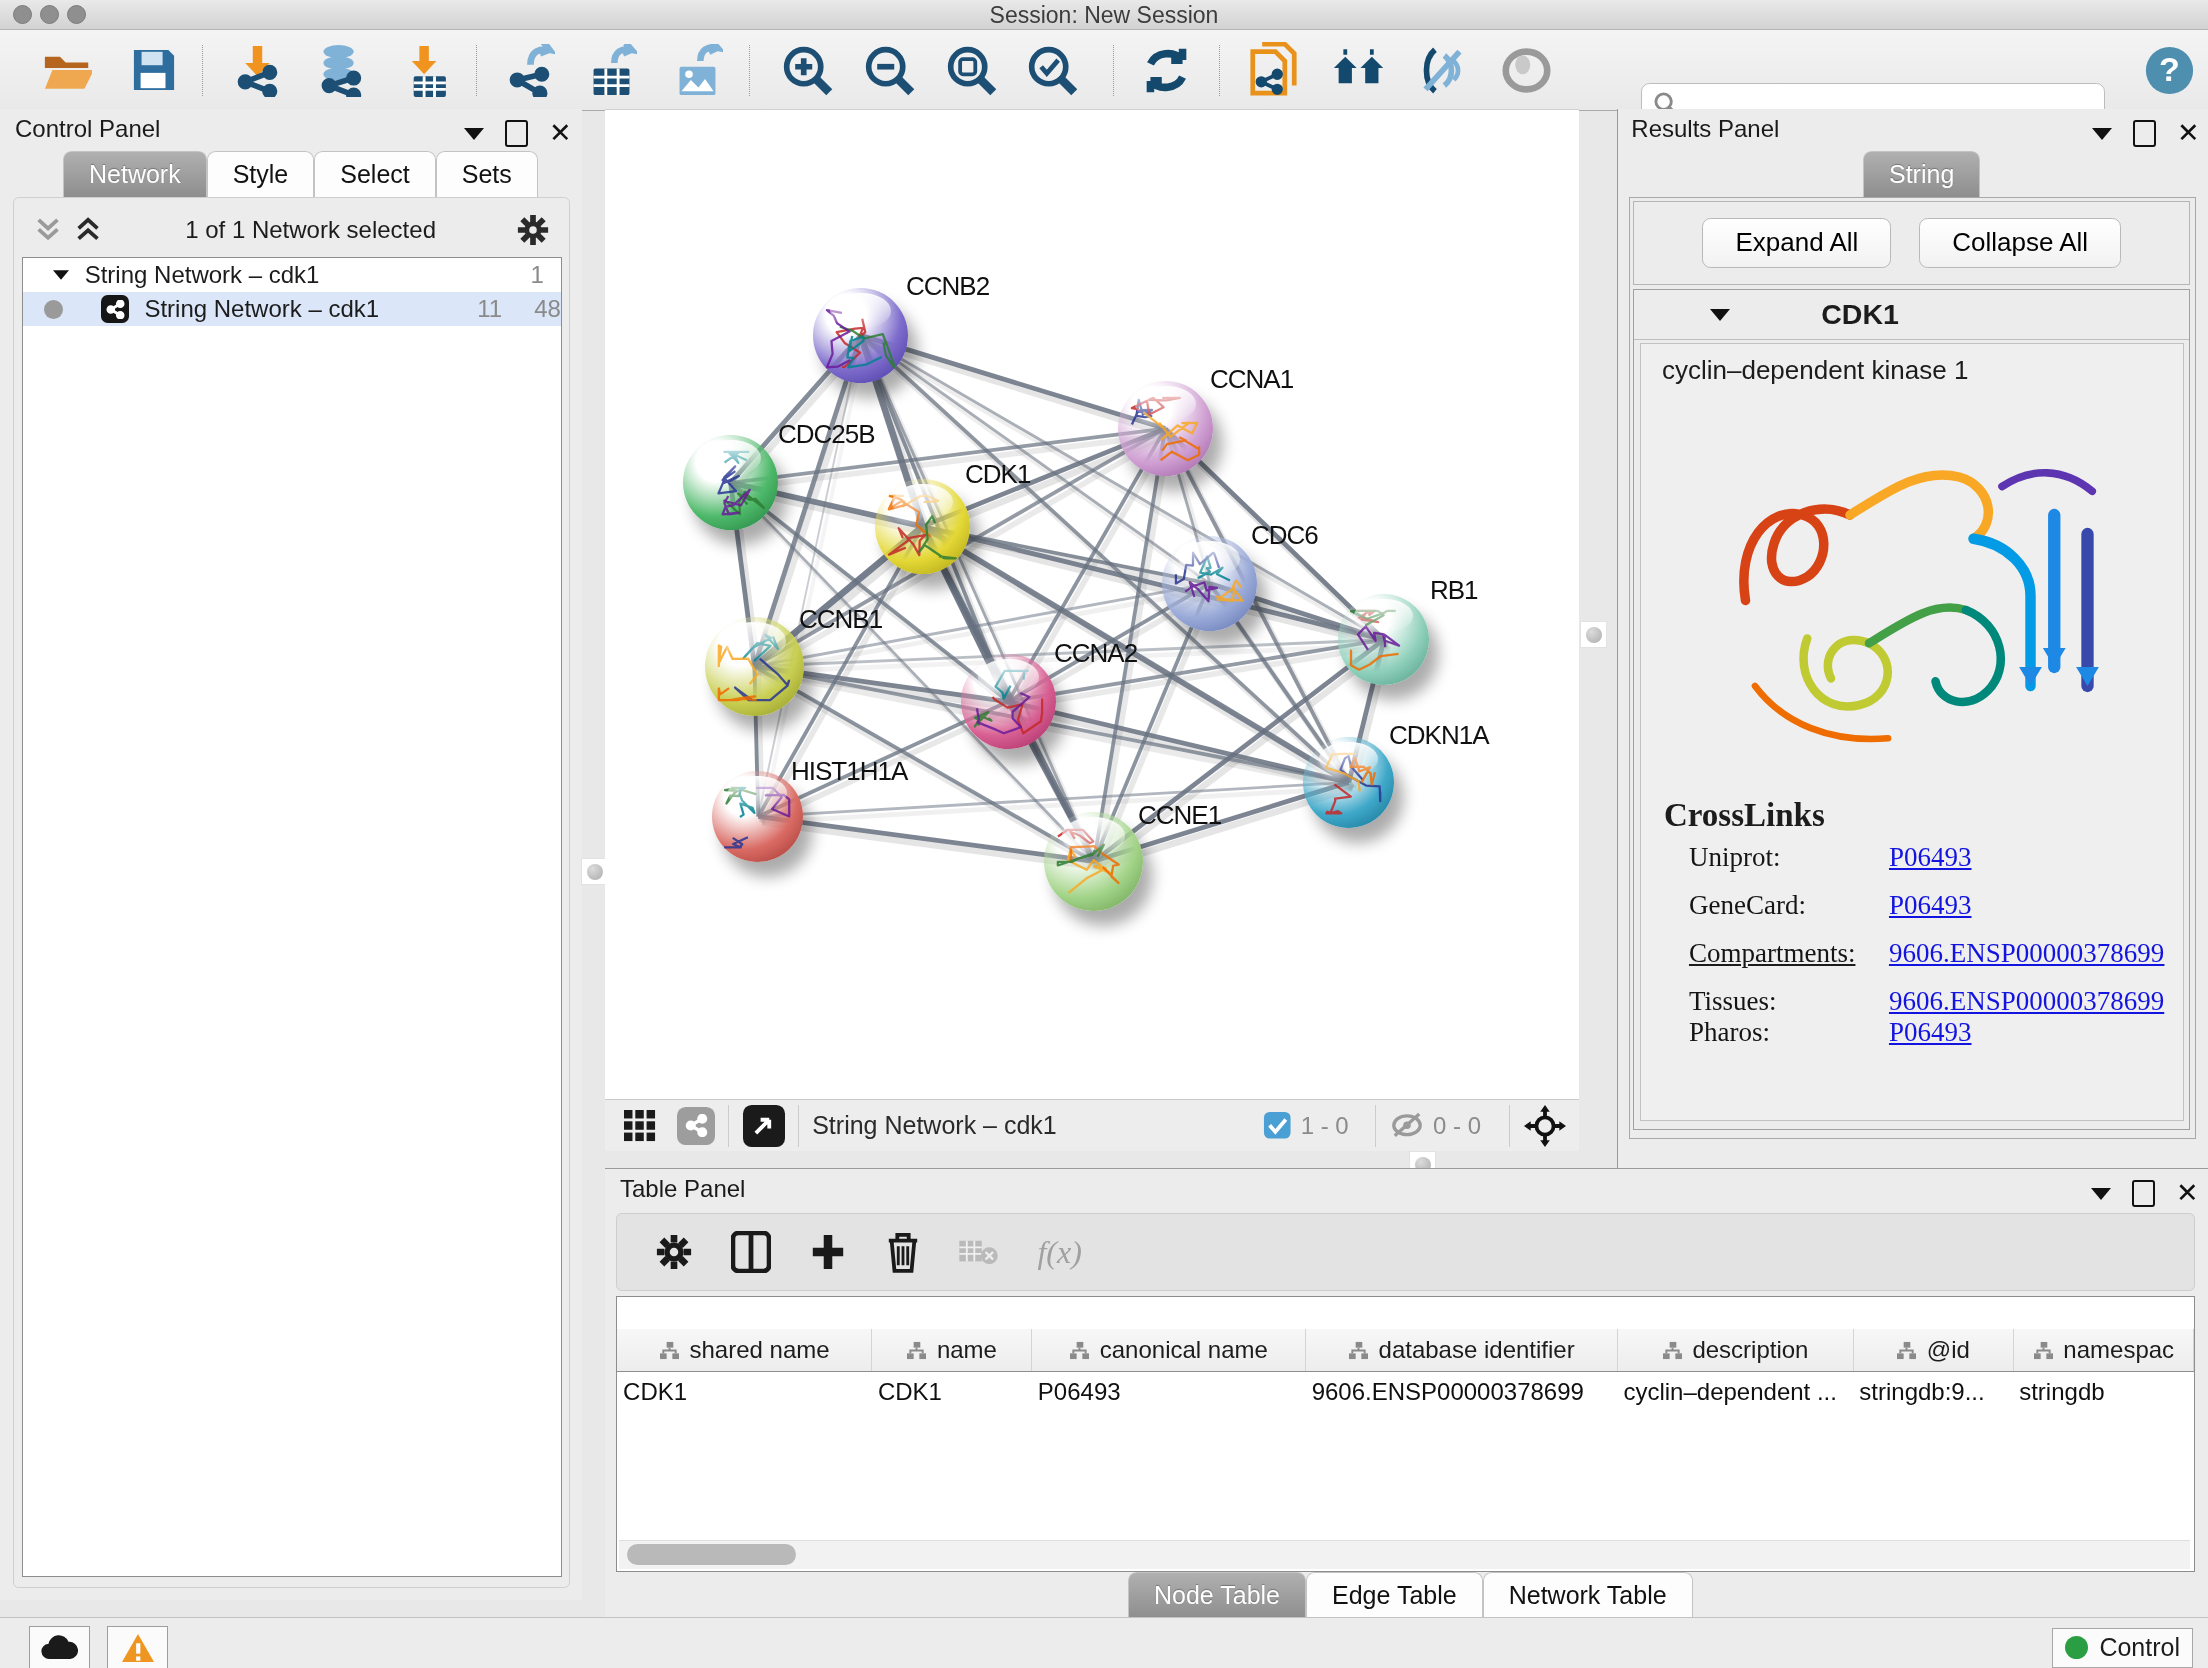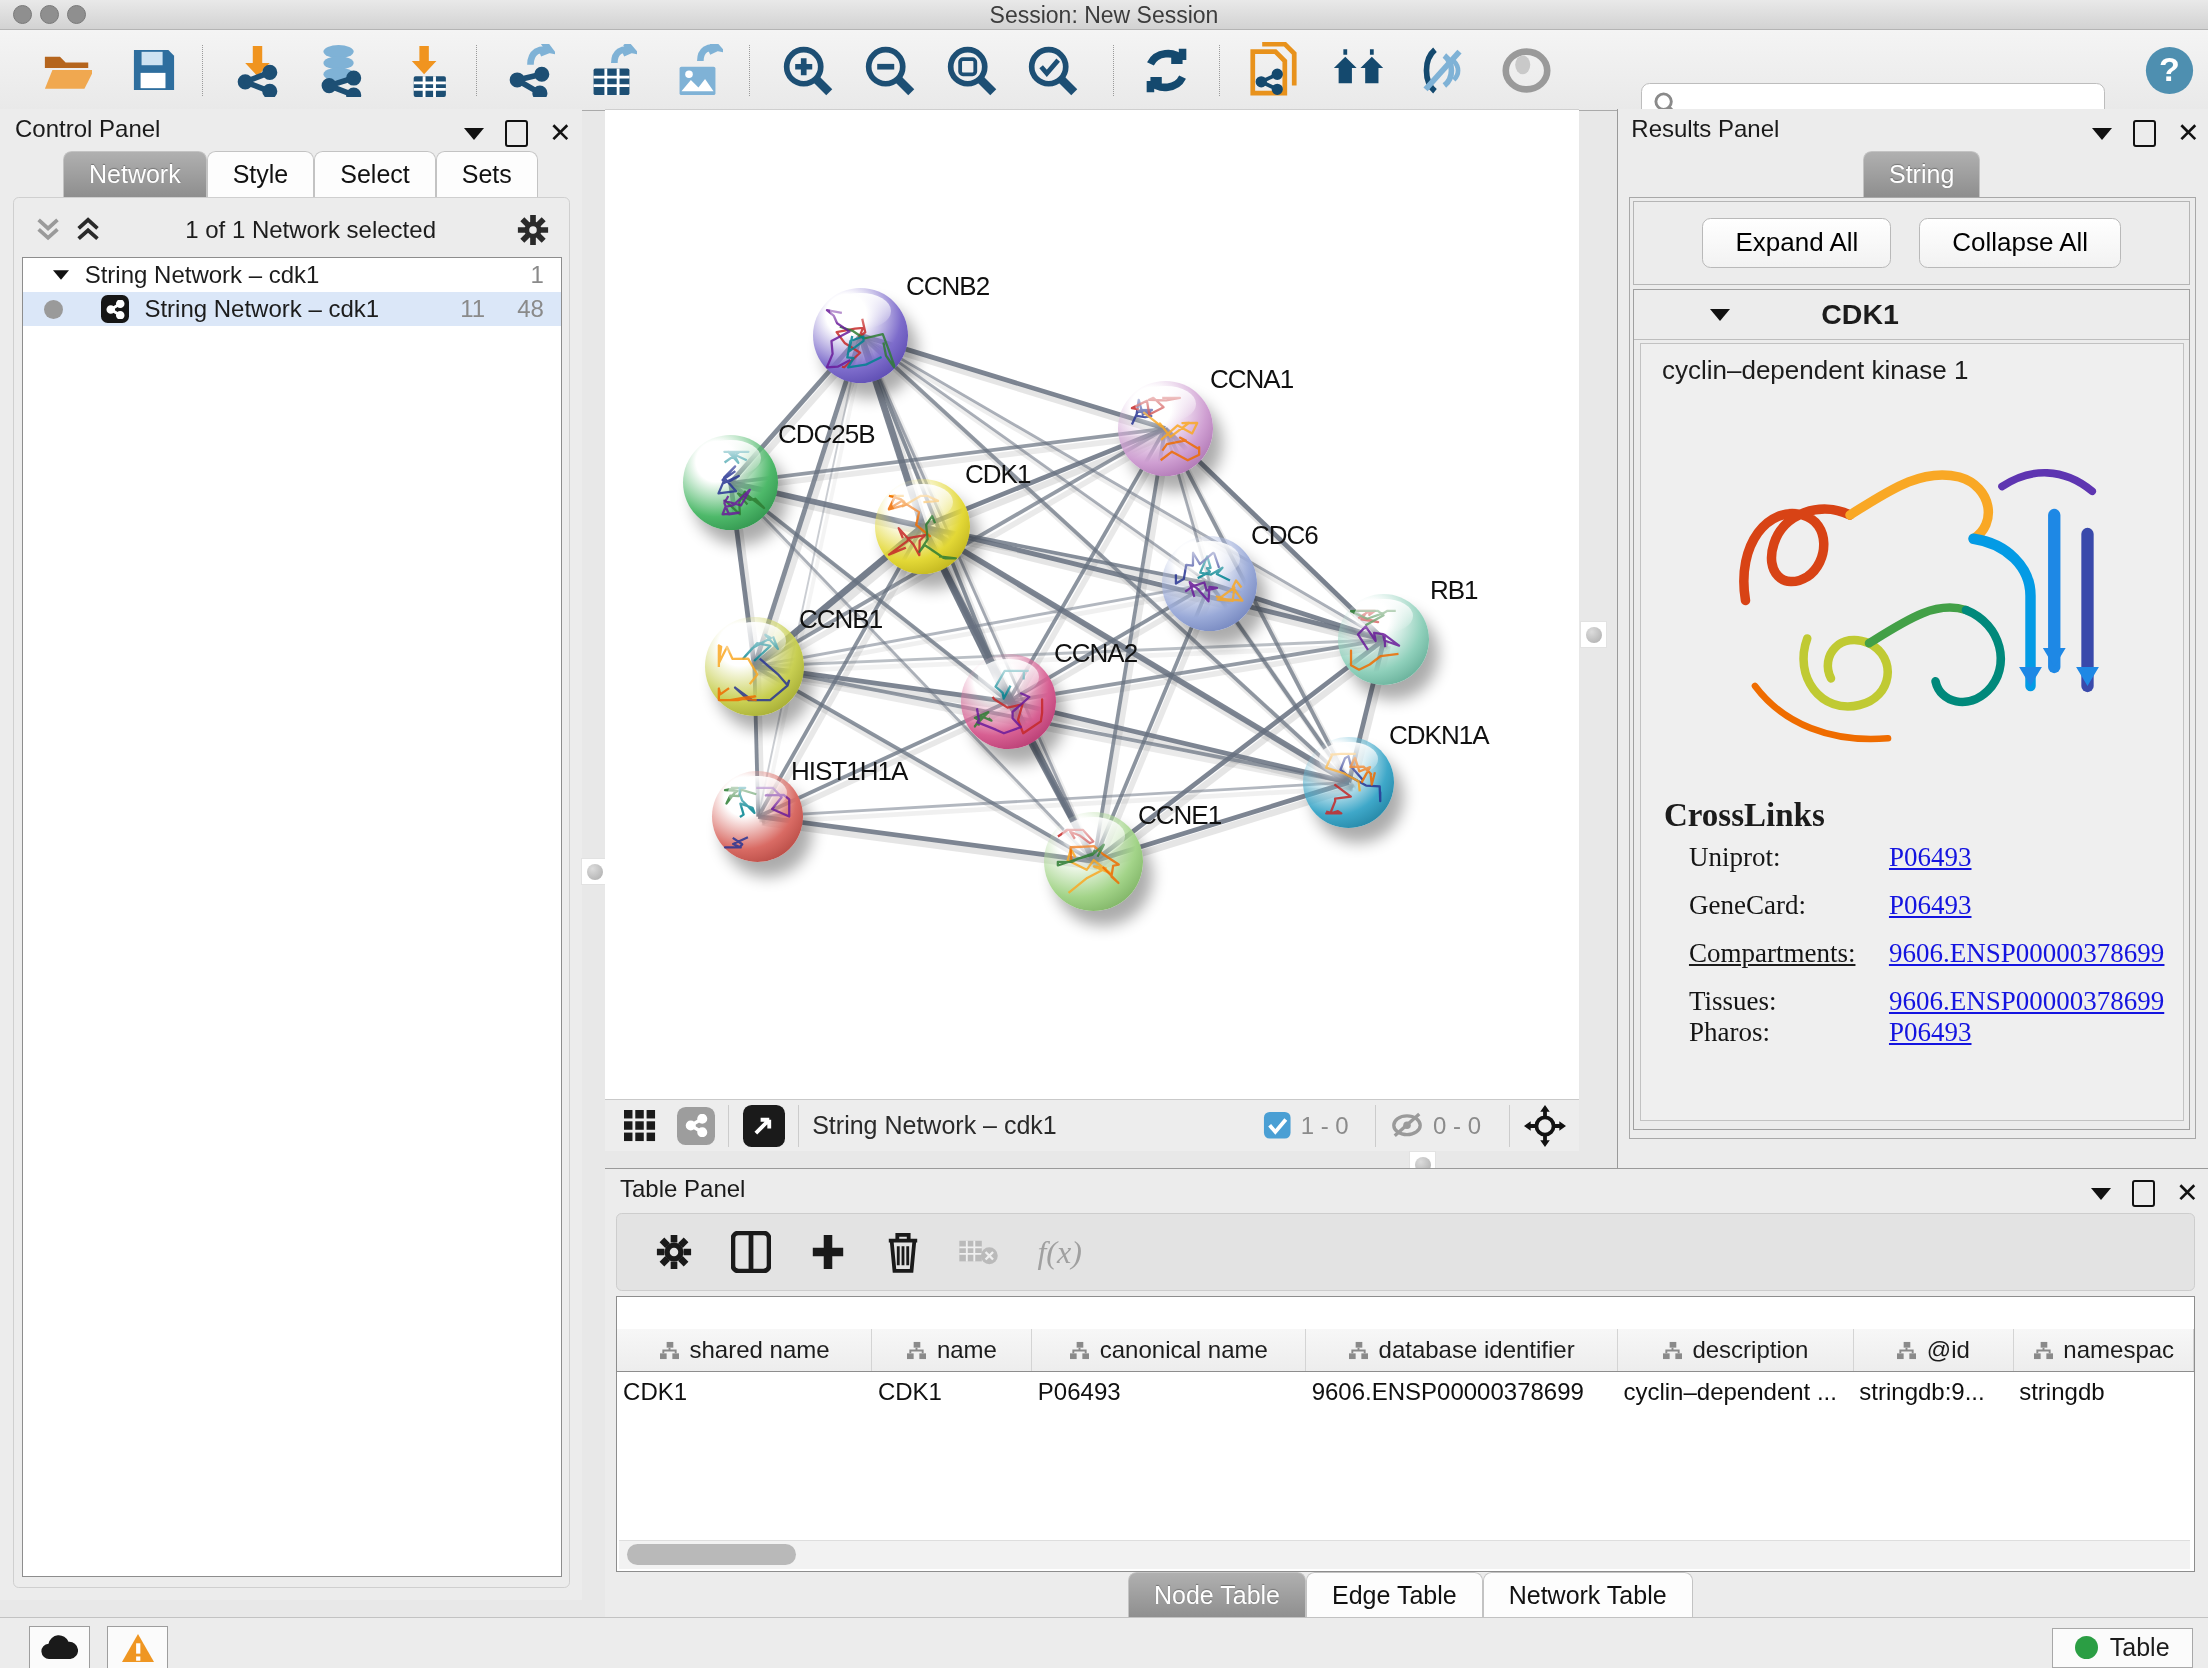--- a/index.html
+++ b/index.html
@@ -326,21 +326,21 @@
               <g stroke="#fff" stroke-width="3" fill="#fff">
                 <circle cx="5" cy="10" r="3"></circle>
                 <circle cx="15" cy="4" r="3"></circle>
                 <circle cx="15" cy="16" r="3"></circle>
                 <path d="M5,10 L15,4 M5,10 L15,16" fill="none"></path>
               </g>
             </svg>
         </div>
         <span style="margin-left:15px;flex:1">String Network – cdk1</span>
         <span class="cnt" style="margin-right:32px">11</span>
-        <span class="cnt" style="margin-right:17px">48</span>
+        <span class="cnt" style="">48</span>
       </div>
     </div>
   </div>
 </div>
 
 <div class="grip abs" style="left:581px;top:858px">
     <i></i>
   </div>
 
 <div id="canvas" class="abs">
@@ -841,16 +841,16 @@
   </div>
   <div class="sbtn abs" style="left:107px">
     <svg width="36" height="32" viewBox="0 0 38 34">
         <path d="M19,2 L36,32 H2z" fill="#ef9622"></path>
         <rect x="17" y="12" width="4.5" height="11" fill="#fff"></rect>
         <rect x="17" y="26" width="4.5" height="4.5" fill="#fff"></rect>
       </svg>
   </div>
   <div id="memory-btn" class="abs">
     <span id="mem-dot"></span>
-    <span>Table</span>
+    <span>Control</span>
   </div>
 </div>
 
 
 </body></html>

